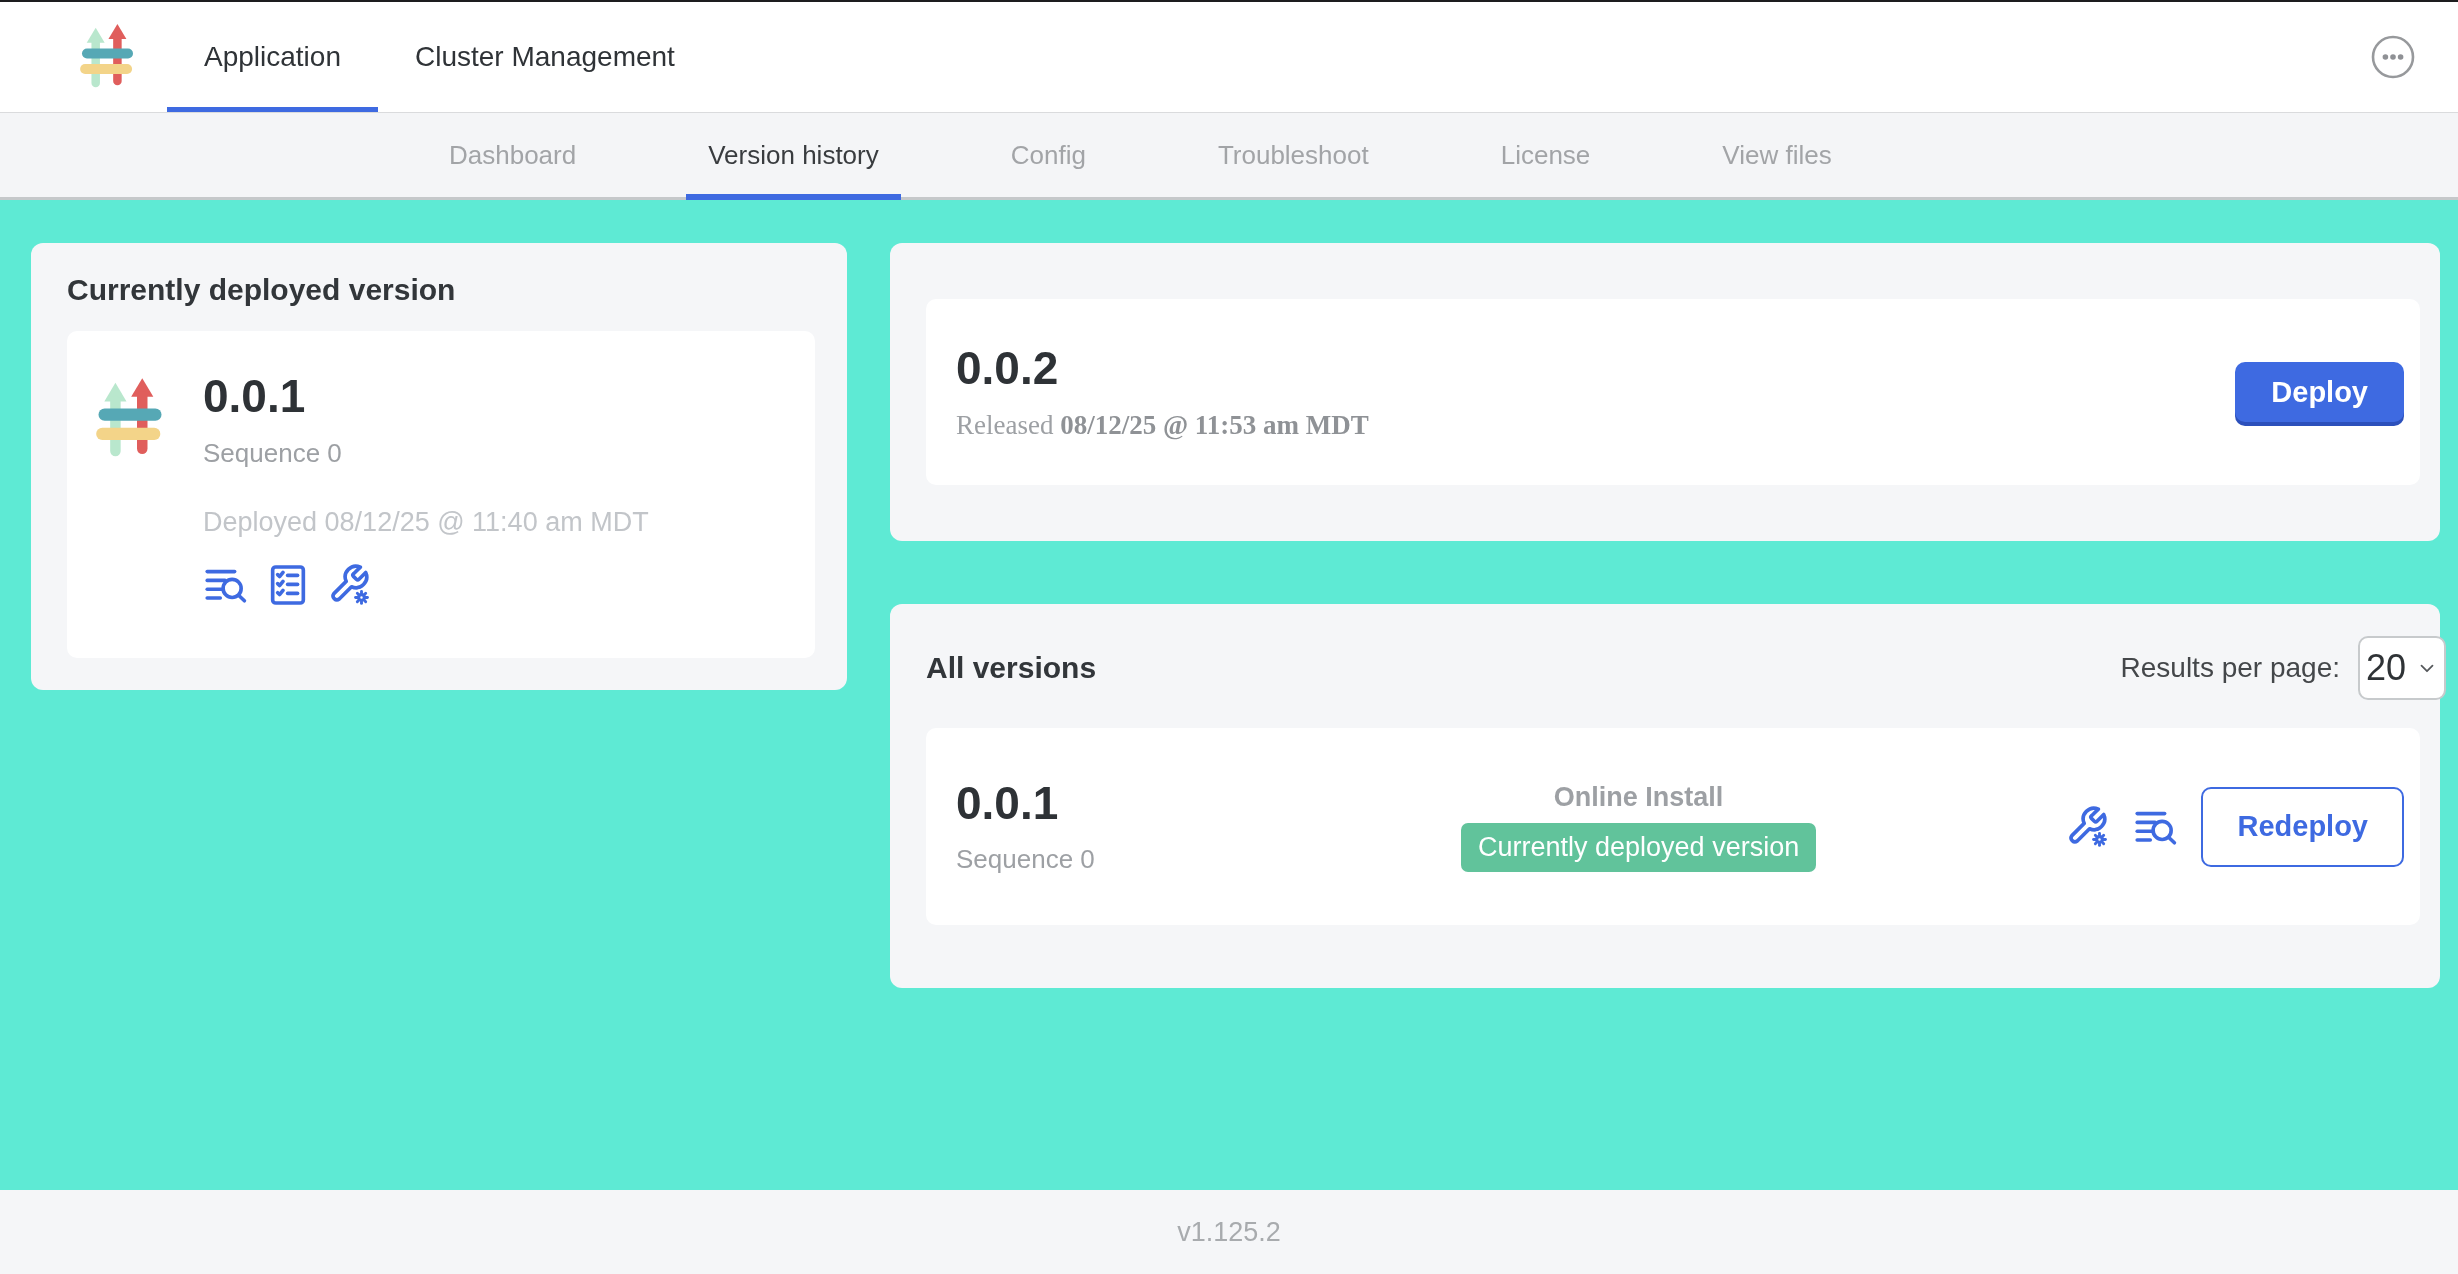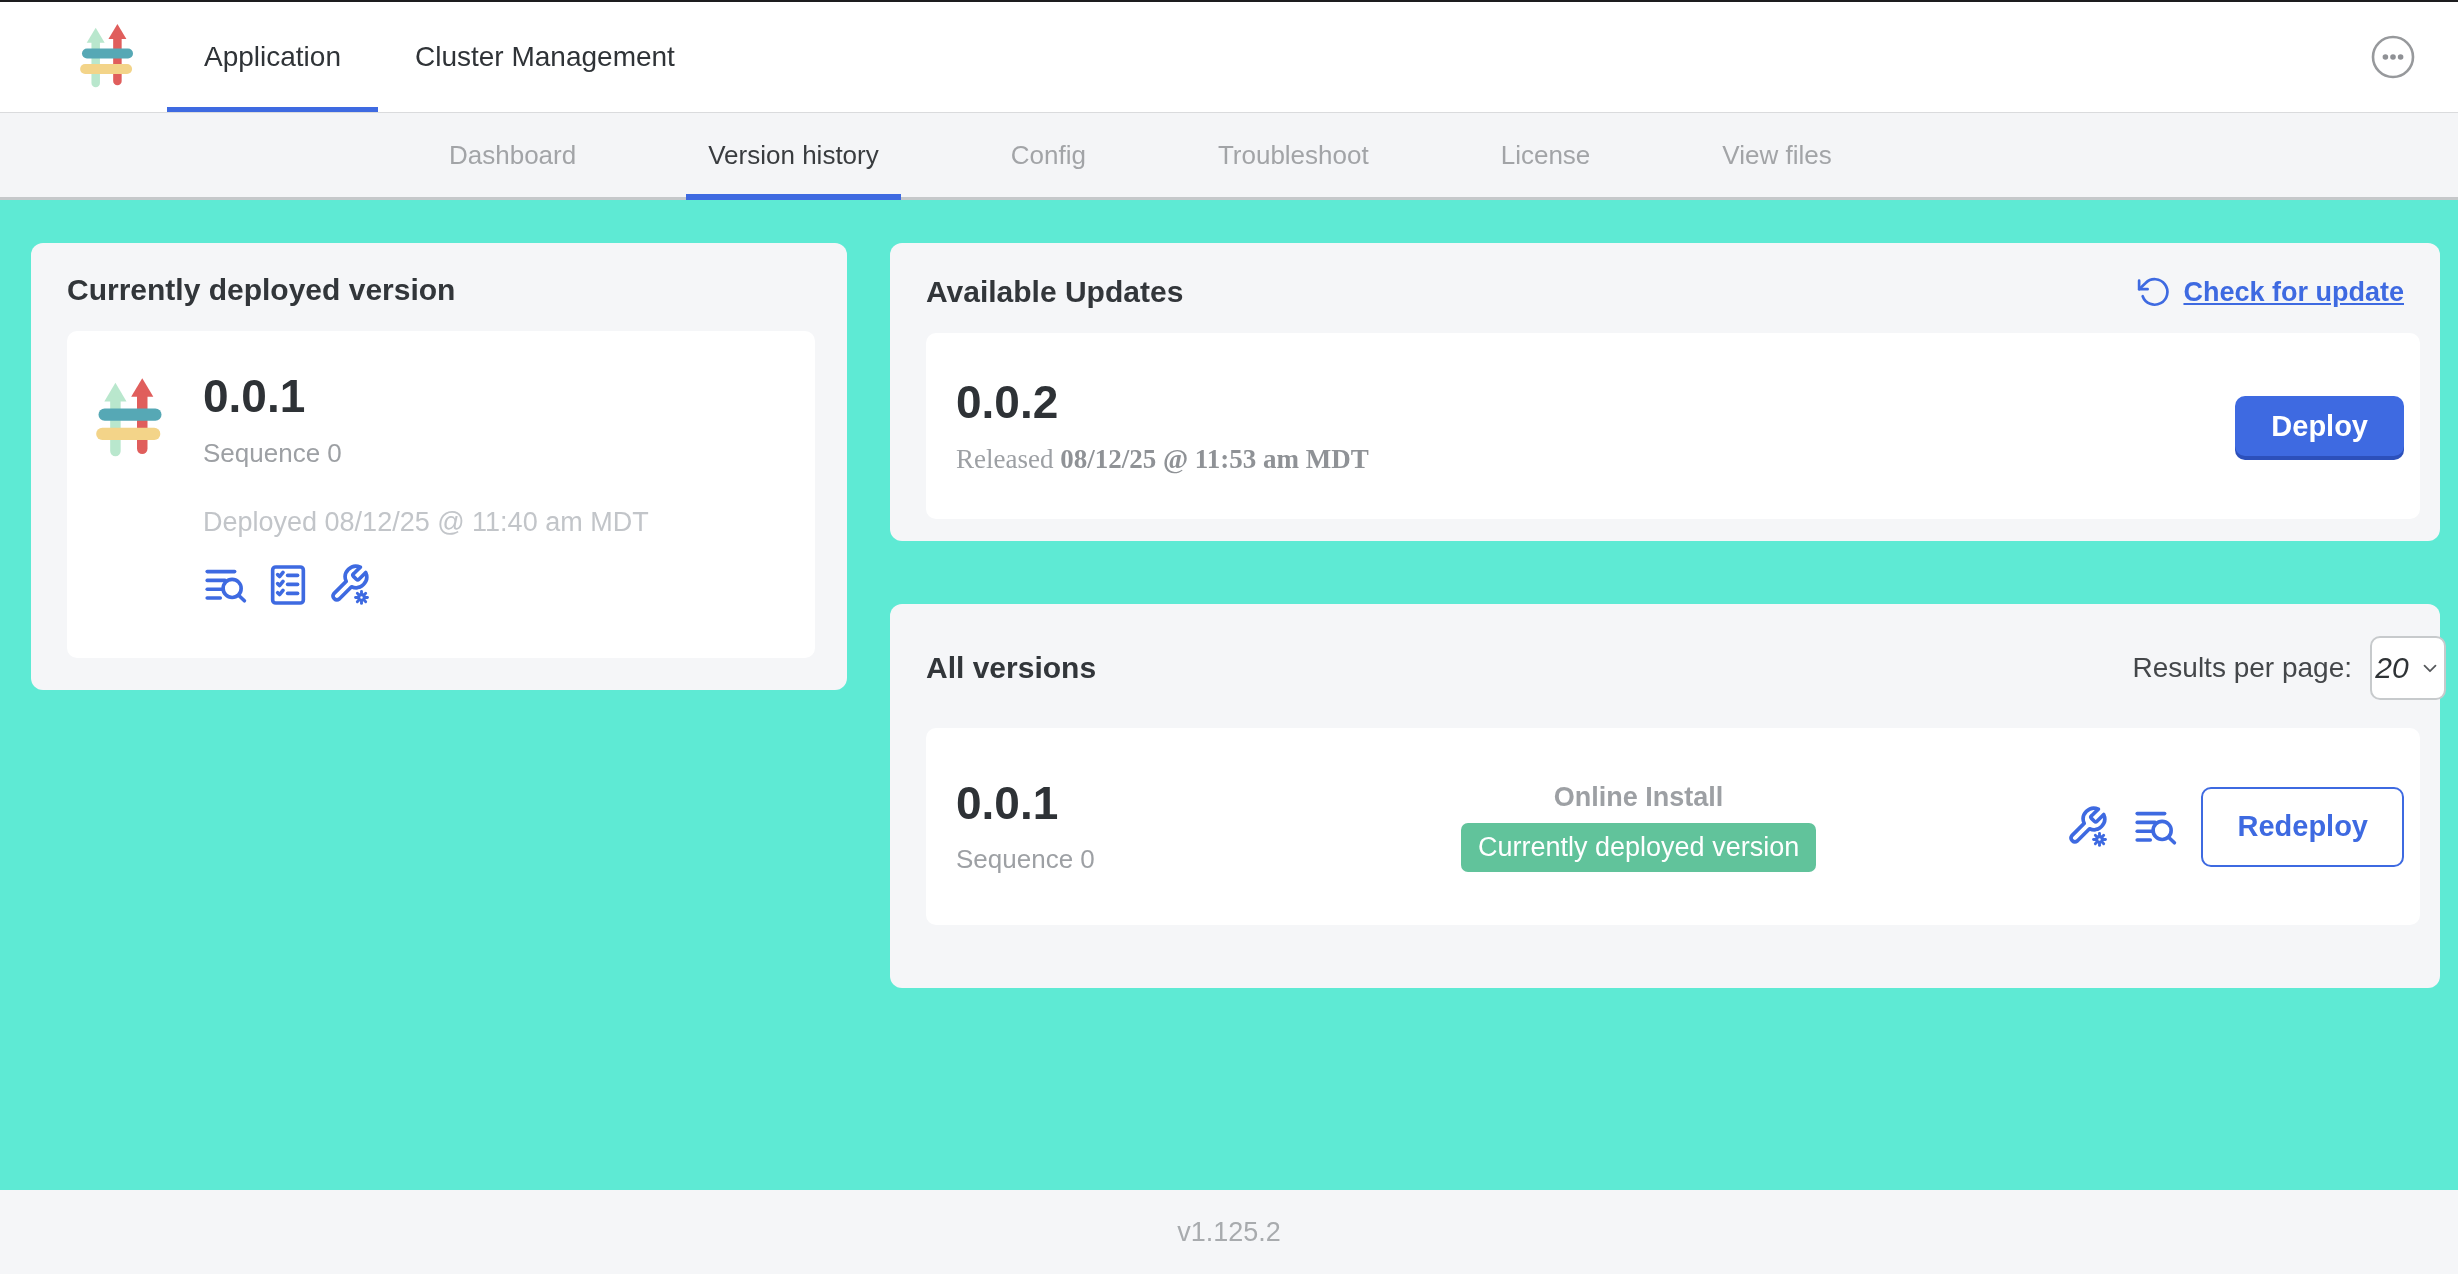--- a/index.html
+++ b/index.html
@@ -51,21 +51,21 @@
   .updates-inner { margin-top:24px; background:#fff; border-radius:10px; height:186px; padding:0 16px 0 30px; display:flex; align-items:center; }
   .released-line { margin-top:16px; font-size:27px; color:#9da0a4;font-family:Liberation Serif, serif; }
   .released-date { font-weight:700; color:#8f9296; }
   .deploy-btn { margin-left:auto; background:#3e6ae1; color:#fff; font-size:29px; font-weight:700; border:none; border-radius:10px; padding:0 36px; height:60px; box-shadow:0 4px 0 #2c50bb; cursor:pointer; }
 
   .between-gap { height:63px; }
 
   .versions-card { height:384px; padding:32px 20px 0 36px; }
   .results-row { margin-left:auto; display:flex; align-items:center; gap:18px; }
   .results-label { font-size:28px; color:#44474a; }
-  .results-select { width:76px; height:64px; background:#fff; border:2px solid #c7cacc; border-radius:10px; display:flex; align-items:center; justify-content:center; gap:10px; font-size:30px; color:#2f3336; margin-right:-26px; cursor:pointer;font-style:italic; }
+  .results-select { width:88px; height:64px; background:#fff; border:2px solid #c7cacc; border-radius:10px; display:flex; align-items:center; justify-content:center; gap:10px; font-size:36px; color:#2f3336; margin-right:-26px; cursor:pointer; }
   .results-select svg { width:22px; height:22px; color:#55585b; }
 
   .version-row { margin-top:28px; background:#fff; border-radius:10px; height:197px; padding:0 16px 0 30px; display:flex; align-items:center; }
   .row-version-block { width:505px; }
   .row-mid { display:flex; flex-direction:column; gap:10px; align-items:center; }
   .install-type { font-size:27px; font-weight:600; color:#9da0a4; }
   .deployed-badge { background:#61c39b; color:#fff; font-size:27px; padding:9px 17px; border-radius:7px; }
   .row-actions { margin-left:auto; display:flex; align-items:center; gap:22px; }
   .redeploy-btn { background:#fff; border:2px solid #3e6ae1; color:#3e6ae1; font-size:29px; font-weight:700; border-radius:10px; height:80px; padding:0 34px; cursor:pointer; }
 
@@ -167,30 +167,20 @@
             </svg>
           </button>
         </div>
       </div>
     </div>
   </div>
 
   <div class="right-col">
 
     <div class="card updates-card">
-      <div class="card-header-row">
-        <div class="card-title">Available Updates</div>
-        <button class="check-link">
-          <svg class="stroke-icon" viewBox="0 0 24 24" stroke-width="2.2">
-            <polyline points="1.5 4 1.5 10 7.5 10"></polyline>
-            <path d="M4 15a9 9 0 1 0 2.1-9.4L1.5 10"></path>
-          </svg>
-          <span class="check-link-label">Check for update</span>
-        </button>
-      </div>
       <div class="updates-inner">
         <div>
           <div class="version-number">0.0.2</div>
           <div class="released-line">
             <span>Released</span>
             <span class="released-date">08/12/25 @ 11:53 am MDT</span>
           </div>
         </div>
         <button class="deploy-btn">Deploy</button>
       </div>

